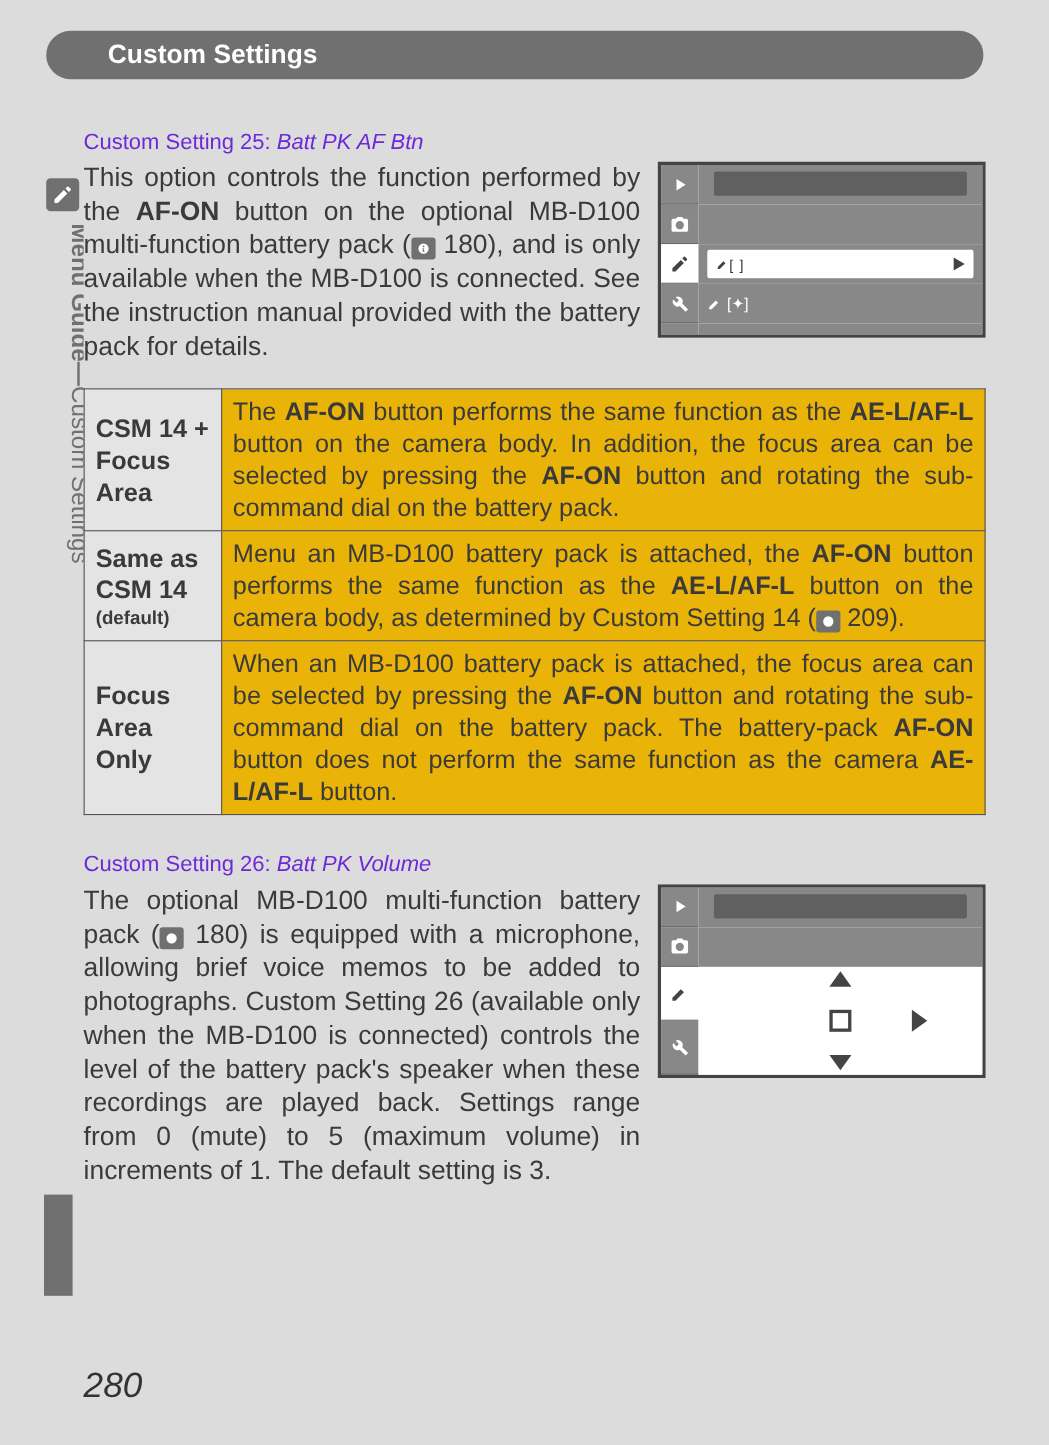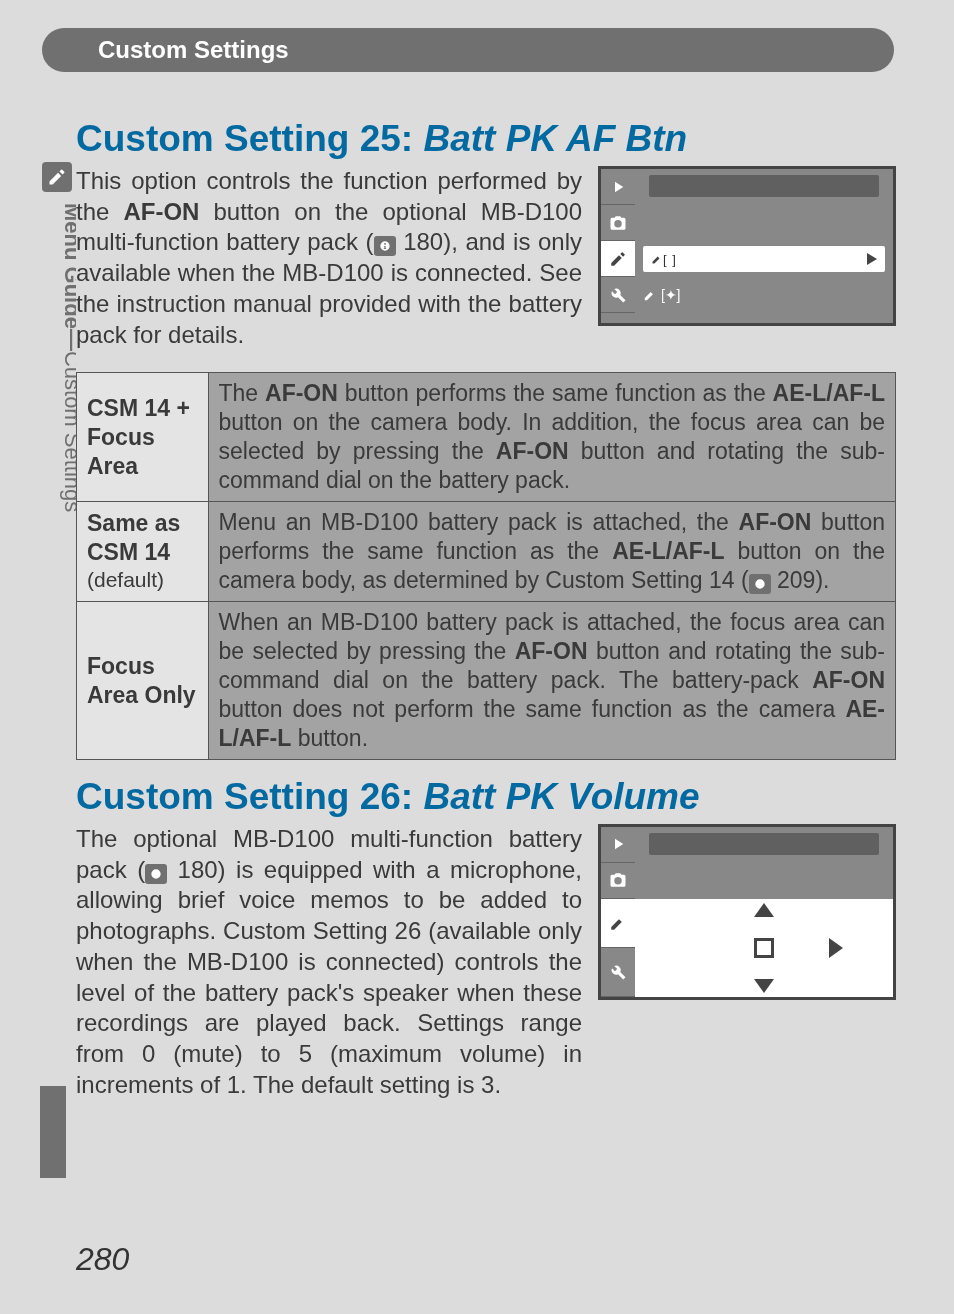--- a/index.html
+++ b/index.html
@@ -70,23 +70,23 @@
 
   
   .content {
     position: absolute;
     left: 76px;
     top: 118px;
     width: 820px;
     background:#dcdcdc;
   }
   h2.setting-title {
-    font-size: 37px;
-    font-weight: 700;
-    color: #0369a1;
+    font-size: 20px;
+    font-weight: 400;
+    color: #6d28d9;
     margin-bottom: 6px;
   }
   h2.setting-title .italic { font-style: italic; }
   .body-row { display: flex; gap: 16px; align-items: flex-start; }
   .body-text {
     flex: 1;
     font-size: 24px;
     line-height: 1.28;
     text-align: justify;
     color: #3a3a3a;
@@ -159,29 +159,29 @@
     color:#fff;
     font-weight:700;
     padding:6px 8px;
     border:2px solid #444;
   }
   table.opts th:first-child { width: 200px; }
   table.opts td {
     border:1px solid #555;
     padding:6px 10px;
     vertical-align: middle;
-    background:#a3a3a3;
+    background:#eab308;
     line-height:1.26;
     text-align: justify;
   }
   table.opts td.optname { font-weight:700; text-align:left; background:#e4e4e4; }
-  table.opts td.optname .def { font-weight:400; font-size:21px; display:block;}
+  table.opts td.optname .def { font-weight:700; font-size:17px; display:block;}
   table.opts td .b { font-weight:700; }
 
-  .second-section { margin-top: 16px; }
+  .second-section { margin-top: 34px; }
 
   .page-num {
     position:absolute;
     left:76px;
     bottom:36px;
     font-style: italic;
     font-size: 32px;
     color:#333;
   }
 </style>

